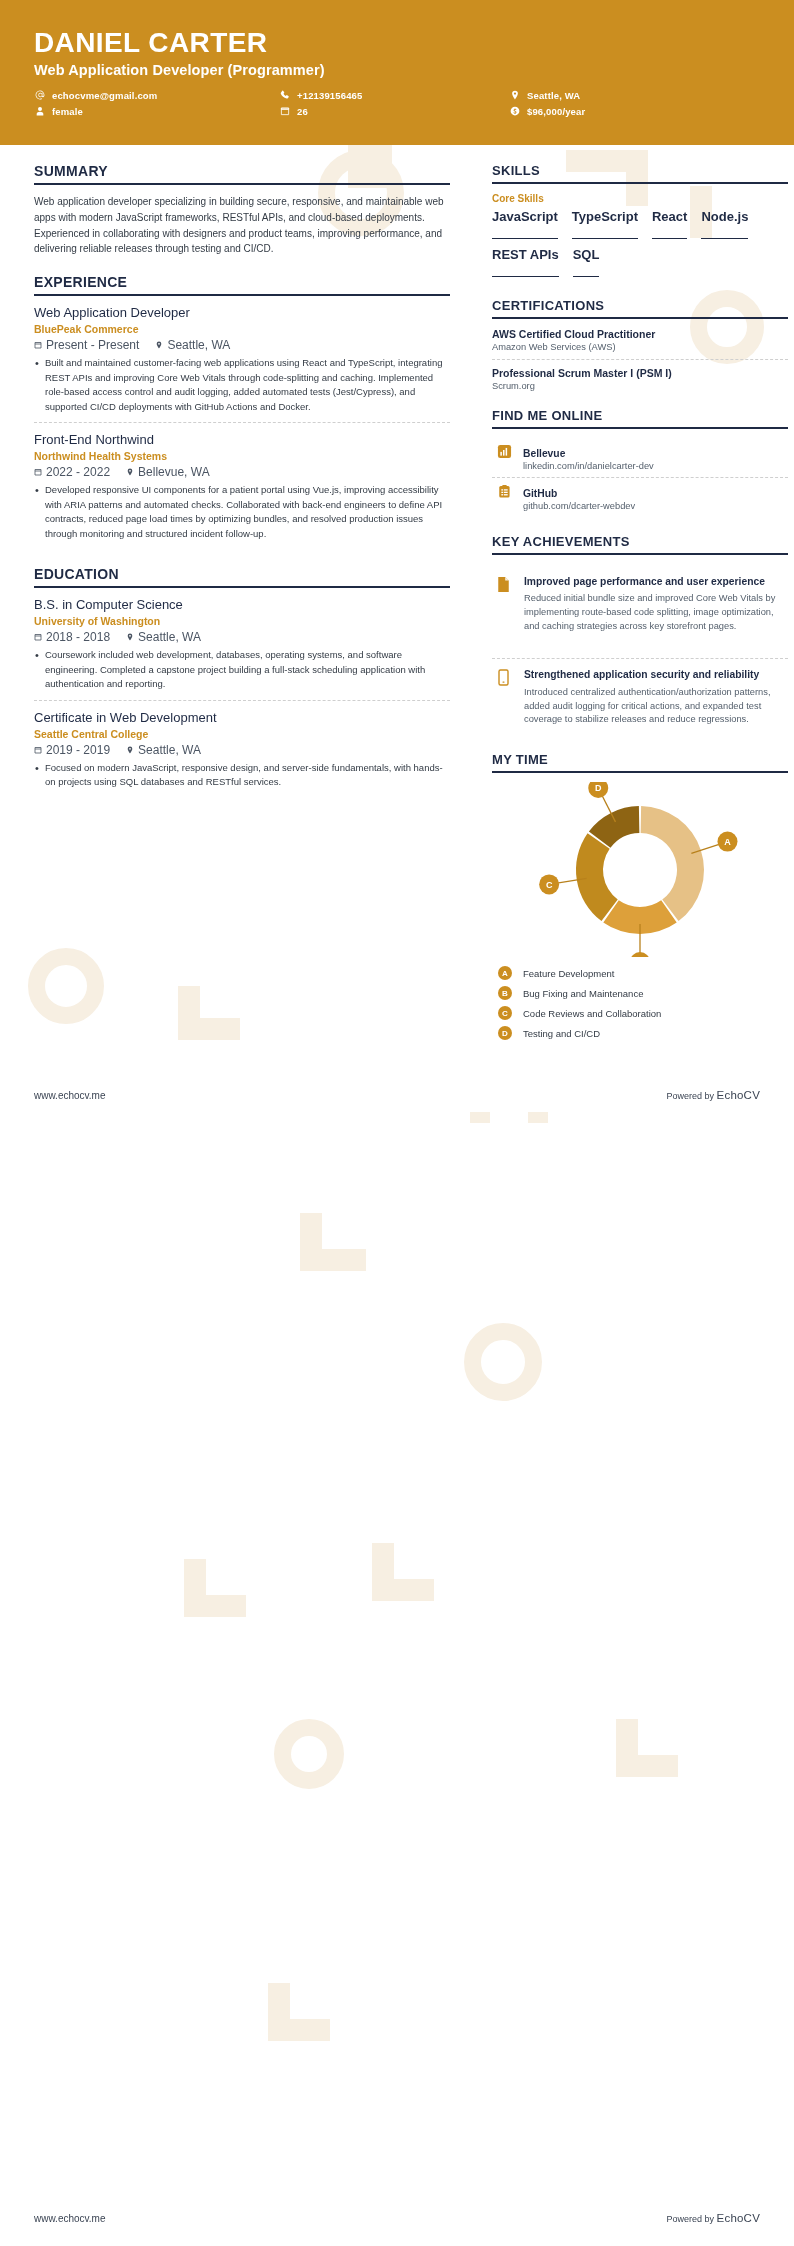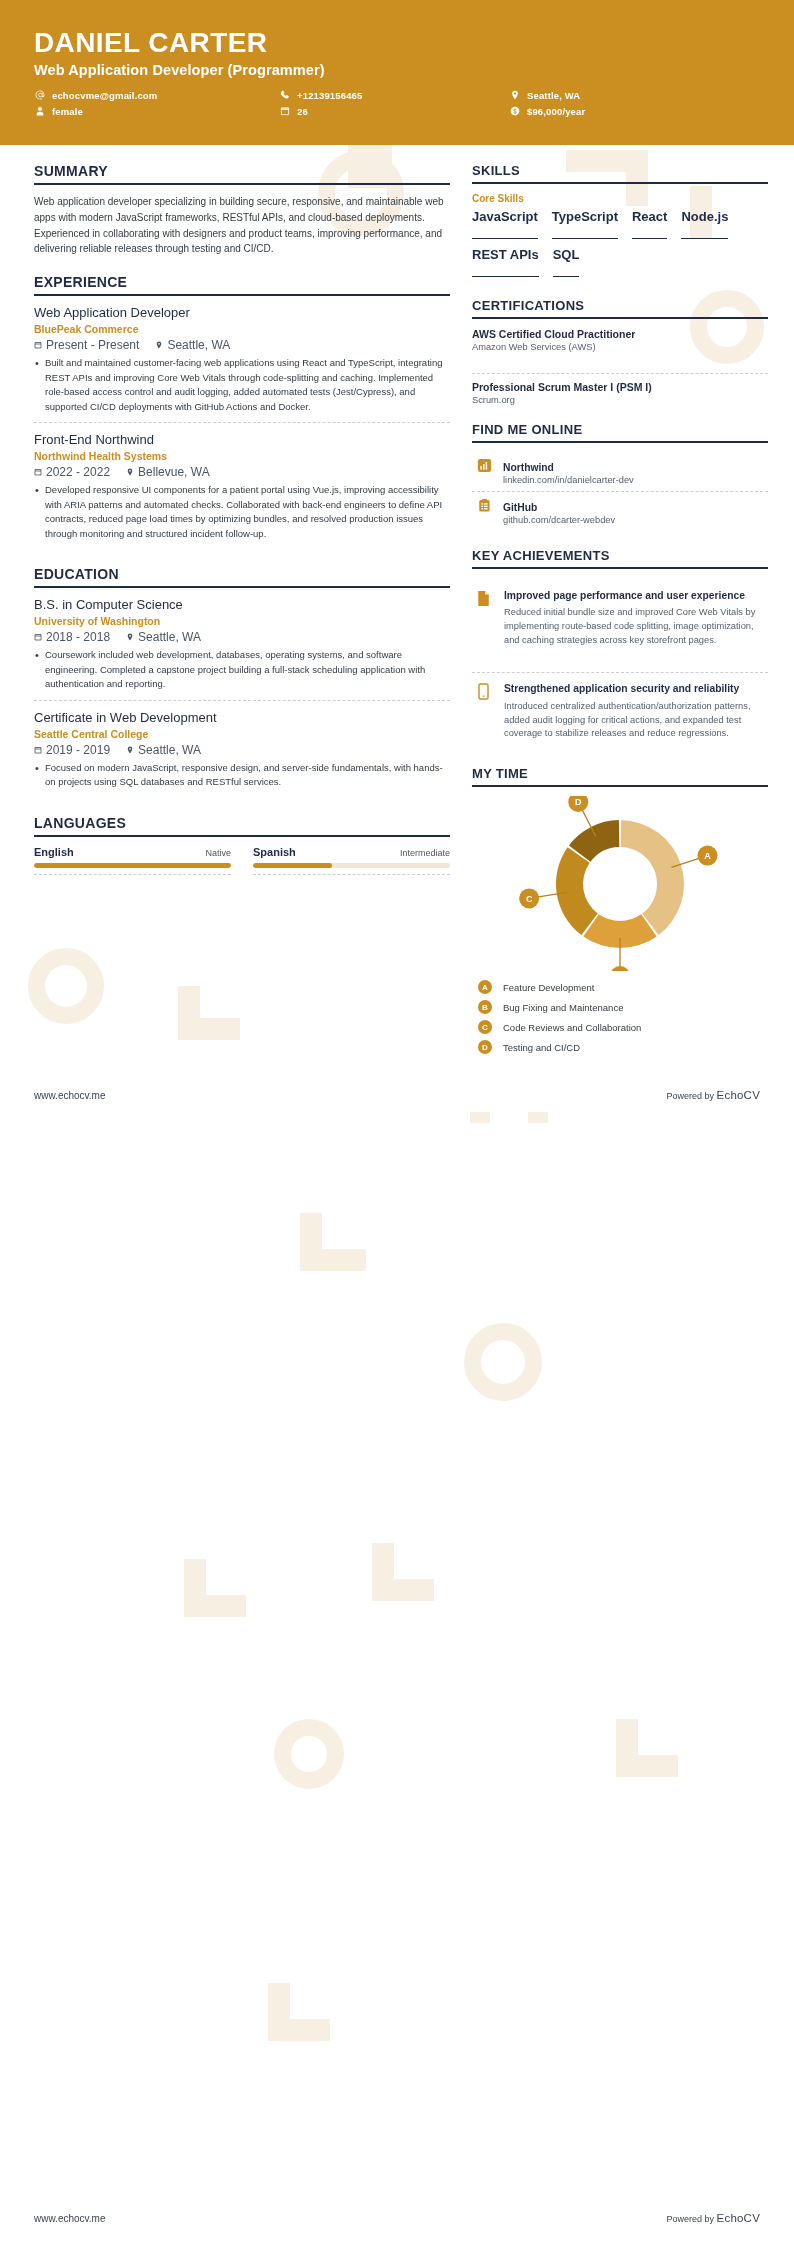--- a/index.html
+++ b/index.html
@@ -66,21 +66,21 @@
     flex: none;
   }
   .c-ico svg { width: 10px; height: 10px; fill: #ffffff; }
 
   
   .body {
     position: relative;
     z-index: 2;
     display: flex;
     padding: 18px 34px 0 34px;
-    gap: 22px;
+    gap: 42px;
   }
   .col-left  { width: 416px; flex: none; }
   .col-right { width: 296px; flex: none; }
 
   .sec { margin-bottom: 17px; }
   .sec-title {
     font-size: 14px;
     font-weight: bold;
     color: #1f2a44;
     letter-spacing: .3px;
@@ -159,21 +159,21 @@
     font-size: 10px; font-weight: bold; color: #cb8e20; margin-bottom: 5px;
   }
   .skills-wrap { display: flex; flex-wrap: wrap; gap: 4px 14px; }
   .skill {
     font-size: 13px; font-weight: bold; color: #1f2a44;
     border-bottom: 1.6px solid #1f2a44;
     padding-bottom: 14px; margin-bottom: 4px;
   }
 
   
-  .cert + .cert { border-top: 1px dashed #cfcfcf; padding-top: 7px; margin-top: 21px; }
+  .cert + .cert { border-top: 1px dashed #cfcfcf; padding-top: 7px; margin-top: 7px; }
   .cert-name { font-size: 10.5px; font-weight: bold; color: #1f2a44; margin-bottom: 2px; }
   .cert-issuer { font-size: 9.3px; color: #55606d; }
 
   
   .link-row { display: flex; gap: 10px; align-items: flex-start; padding: 5px 0 6px 4px; }
   .link-row + .link-row { border-top: 1px dashed #cfcfcf; }
   .link-ico {
     width: 17px; height: 17px; flex: none;
     display: flex; align-items: center; justify-content: center;
   }
@@ -396,45 +396,20 @@
                 </svg>
               <span>Seattle, WA</span>
             </span>
           </div>
           <ul class="bullets">
             <li>Focused on modern JavaScript, responsive design, and server-side fundamentals, with hands-on projects using SQL databases and RESTful services.</li>
           </ul>
         </div>
       </div>
 
-      <div class="sec">
-        <div class="sec-title">LANGUAGES</div>
-        <div class="lang-grid">
-          <div class="lang">
-            <div class="lang-head">
-              <span class="lang-name">English</span>
-              <span class="lang-lvl">Native</span>
-            </div>
-            <div class="lang-track">
-              <div class="lang-fill" id="lang0" style="width: 100%;"></div>
-            </div>
-            <div class="lang-dashes"></div>
-          </div>
-          <div class="lang">
-            <div class="lang-head">
-              <span class="lang-name">Spanish</span>
-              <span class="lang-lvl">Intermediate</span>
-            </div>
-            <div class="lang-track">
-              <div class="lang-fill" id="lang1" style="width: 40%;"></div>
-            </div>
-            <div class="lang-dashes"></div>
-          </div>
-        </div>
-      </div>
 
     </div>
 
     <div class="col-right">
 
       <div class="sec">
         <div class="sec-title sm">SKILLS</div>
         <div class="skills-cat">Core Skills</div>
         <div class="skills-wrap">
           <span class="skill">JavaScript</span>
@@ -463,21 +438,21 @@
         <div class="link-row">
           <span class="link-ico">
             <svg viewBox="0 0 16 16">
                 <rect x="1" y="1" width="14" height="14" rx="2.4" fill="#cb8e20"></rect>
                 <rect x="3.6" y="8.4" width="1.6" height="4" fill="#fff"></rect>
                 <rect x="6.4" y="6.4" width="1.6" height="6" fill="#fff"></rect>
                 <rect x="9.2" y="4.2" width="1.6" height="8.2" fill="#fff"></rect>
               </svg>
           </span>
           <span>
-            <span class="link-label">Northwind</span>
+            <span class="link-label">Bellevue</span>
             <span class="link-url" style="display:block">linkedin.com/in/danielcarter-dev</span>
           </span>
         </div>
         <div class="link-row">
           <span class="link-ico">
             <svg viewBox="0 0 16 16">
                 <rect x="2.4" y="2" width="11" height="12.4" rx="1.6" fill="#cb8e20"></rect>
                 <rect x="5.6" y="1" width="4.8" height="2.4" rx=".8" fill="#cb8e20"></rect>
                 <rect x="4.6" y="5.6" width="2" height="1.4" fill="#fff"></rect>
                 <rect x="7.4" y="5.6" width="4" height="1.4" fill="#fff"></rect>

